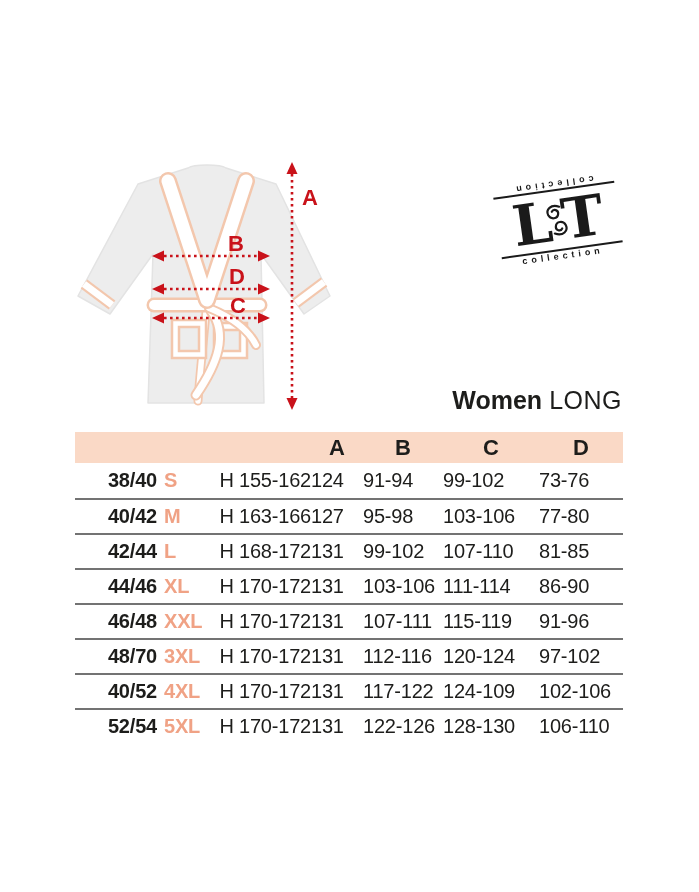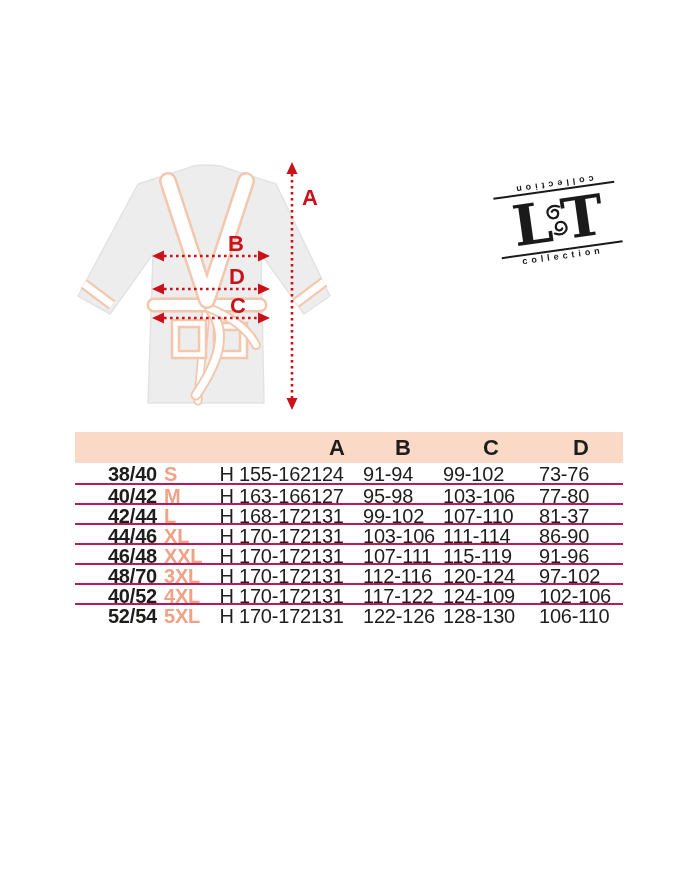--- a/index.html
+++ b/index.html
@@ -43,25 +43,25 @@
 
   
   .size-table { position:absolute; left:75px; top:432px; width:548px; color:#1d1d1b; }
   .t-head {
     height:31px; background:#fad9c6;
     display:grid; grid-template-columns:82px 48px 106px 52px 80px 96px 84px;
     align-items:center;
   }
   .t-head .hcell { text-align:center; font-weight:700; font-size:22px; }
   .t-row {
-    height:20px;
+    height:35px;
     display:grid; grid-template-columns:82px 48px 106px 52px 80px 96px 84px;
     align-items:center; font-size:20px; letter-spacing:-0.2px;
   }
-  .t-row + .t-row { border-top:2px solid #be185d; }
+  .t-row + .t-row { border-top:2px solid #737373; }
   .cell-size   { text-align:right; font-weight:700; }
   .cell-letter { text-align:left; padding-left:7px; font-weight:700; color:#f0a285; }
   .cell-height { text-align:right; padding-left:6px; }
   .cell-num    { text-align:left; }
 </style>
 </head>
 <body>
 
 <div class="stage">
 
@@ -140,20 +140,23 @@
       <svg class="logo-swirl" width="24" height="36" viewBox="0 0 24 36">
         <path d="M16,5 C8,1 2,6 4,12 C6,17 13,17 14,12 C15,8 10,6 8,9" fill="none" stroke="#1a1a1a" stroke-width="2.2" stroke-linecap="round"></path>
         <path d="M8,31 C16,35 22,30 20,24 C18,19 11,19 10,24 C9,28 14,30 16,27" fill="none" stroke="#1a1a1a" stroke-width="2.2" stroke-linecap="round"></path>
       </svg>
       <span class="logo-letter-t">T</span>
     </div>
     <div class="logo-rule"></div>
     <div class="logo-word">collection</div>
   </div>
 
+  <div class="title">
+    <span class="title-main">Women</span><span class="title-variant">LONG</span>
+  </div>
 
   <div class="size-table">
     <div class="t-head">
       <div class="hcell"></div>
       <div class="hcell"></div>
       <div class="hcell"></div>
       <div class="hcell">A</div>
       <div class="hcell">B</div>
       <div class="hcell">C</div>
       <div class="hcell">D</div>
@@ -177,21 +180,21 @@
       <div class="cell-num">103-106</div>
       <div class="cell-num">77-80</div>
     </div>
     <div class="t-row">
       <div class="cell-size">42/44</div>
       <div class="cell-letter">L</div>
       <div class="cell-height">H 168-172</div>
       <div class="cell-num">131</div>
       <div class="cell-num">99-102</div>
       <div class="cell-num">107-110</div>
-      <div class="cell-num">81-37</div>
+      <div class="cell-num">81-85</div>
     </div>
     <div class="t-row">
       <div class="cell-size">44/46</div>
       <div class="cell-letter">XL</div>
       <div class="cell-height">H 170-172</div>
       <div class="cell-num">131</div>
       <div class="cell-num">103-106</div>
       <div class="cell-num">111-114</div>
       <div class="cell-num">86-90</div>
     </div>

